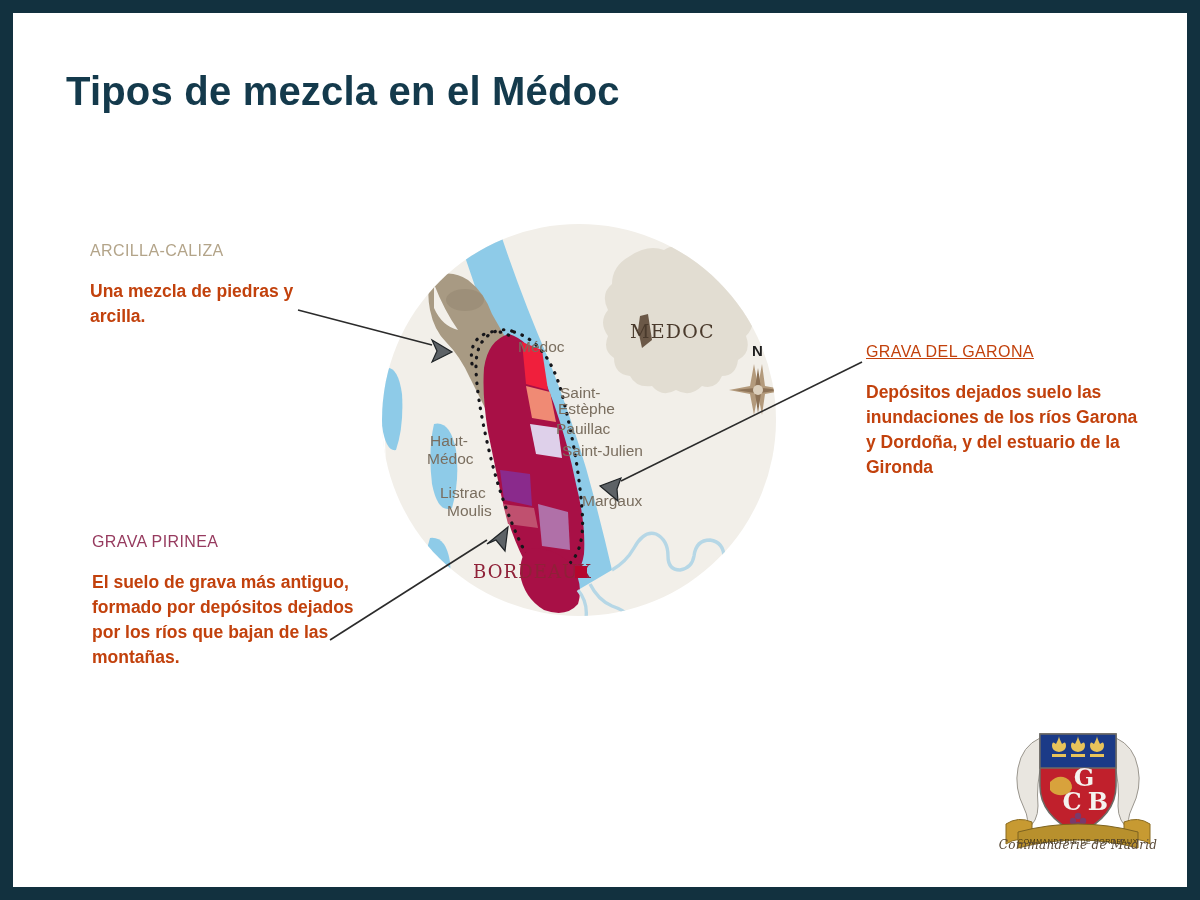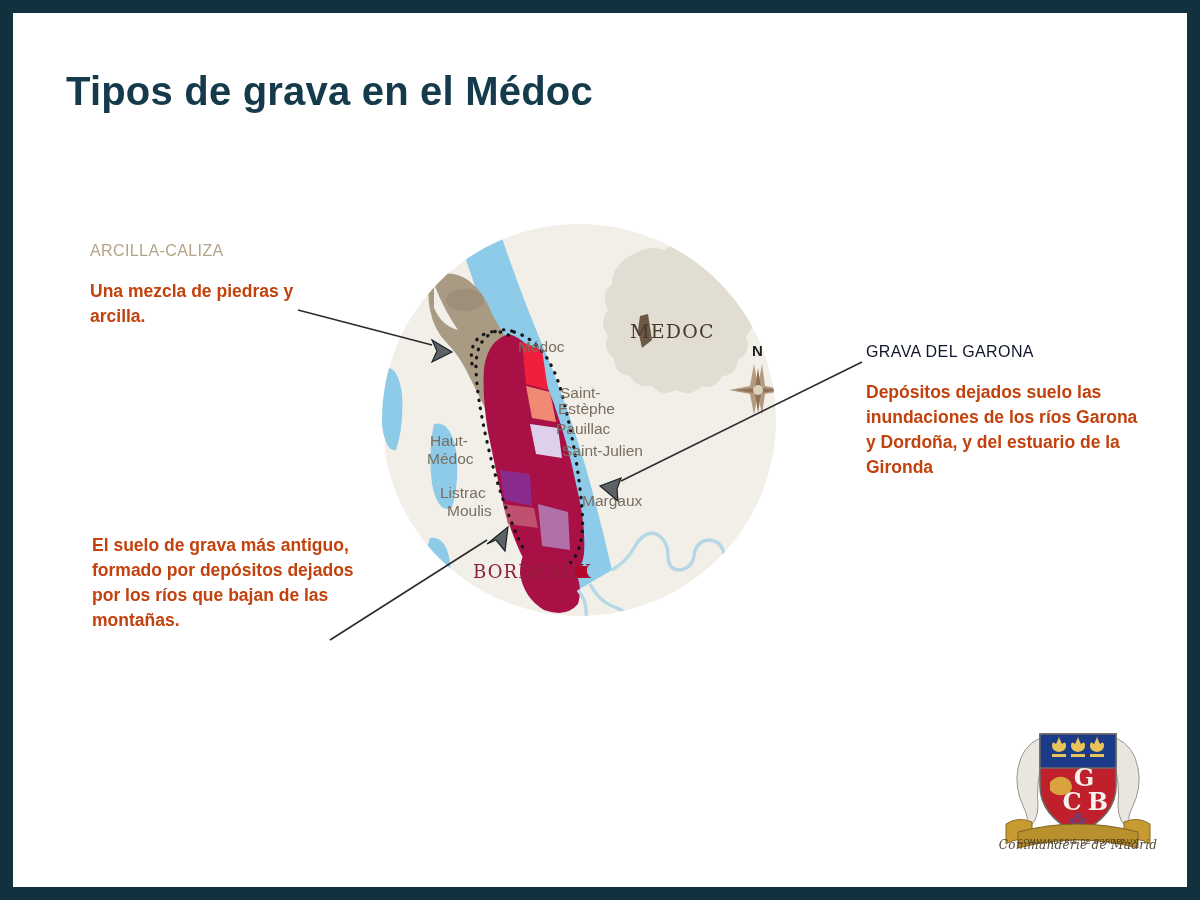--- a/index.html
+++ b/index.html
@@ -54,21 +54,21 @@
     font-size: 17.5px;
     font-weight: bold;
     color: #c2410c;
     line-height: 1.42;
   }
   #callout-arcilla { left: 90px; top: 242px; width: 250px; }
   #callout-arcilla .c-head { color: #b3a489; }
   #callout-grava-pirinea { left: 92px; top: 533px; width: 262px; }
   #callout-grava-pirinea .c-head { color: #963a5e; }
   #callout-grava-garona { left: 866px; top: 343px; width: 272px; }
-  #callout-grava-garona .c-head { color: #0f172a; }
+  #callout-grava-garona .c-head { color: #c2410c; text-decoration: underline; }
 
   
   #map-figure {
     position: absolute;
     left: 372px;
     top: 218px;
     width: 420px;
     height: 410px;
   }
   #map-svg { display: block; }
@@ -101,21 +101,21 @@
     font-size: 12px;
     color: #5a4a38;
     letter-spacing: 0.3px;
   }
 </style>
 </head>
 <body>
 
 <div class="slide">
 
-  <div class="slide-title">Tipos de grava en el Médoc</div>
+  <div class="slide-title">Tipos de mezcla en el Médoc</div>
 
   <div id="map-figure">
     <svg id="map-svg" width="420" height="410" viewBox="0 0 420 410">
       <defs>
         <clipPath id="circleClip">
           <ellipse cx="207" cy="202" rx="197" ry="196"></ellipse>
         </clipPath>
       </defs>
 
       <ellipse cx="207" cy="202" rx="197" ry="196" fill="#f2efe9"></ellipse>
@@ -225,20 +225,21 @@
     <line x1="862" y1="362" x2="621" y2="481" stroke="#2b2b2b" stroke-width="1.6"></line>
     <path d="M 621 478 L 600 486 L 618 501 L 617 489 Z" fill="#5d6266" stroke="#1f2326" stroke-width="1.2"></path>
   </svg>
 
   <div class="callout" id="callout-arcilla">
     <div class="c-head">ARCILLA-CALIZA</div>
     <div class="c-body">Una mezcla de piedras y arcilla.</div>
   </div>
 
   <div class="callout" id="callout-grava-pirinea">
+    <div class="c-head">GRAVA PIRINEA</div>
     <div class="c-body">El suelo de grava más antiguo, formado por depósitos dejados por los ríos que bajan de las montañas.</div>
   </div>
 
   <div class="callout" id="callout-grava-garona">
     <div class="c-head">GRAVA DEL GARONA</div>
     <div class="c-body">Depósitos dejados suelo las inundaciones de los ríos Garona y Dordoña, y del estuario de la Gironda</div>
   </div>
 
   <svg id="logo-emblem" viewBox="0 0 180 160">
 

